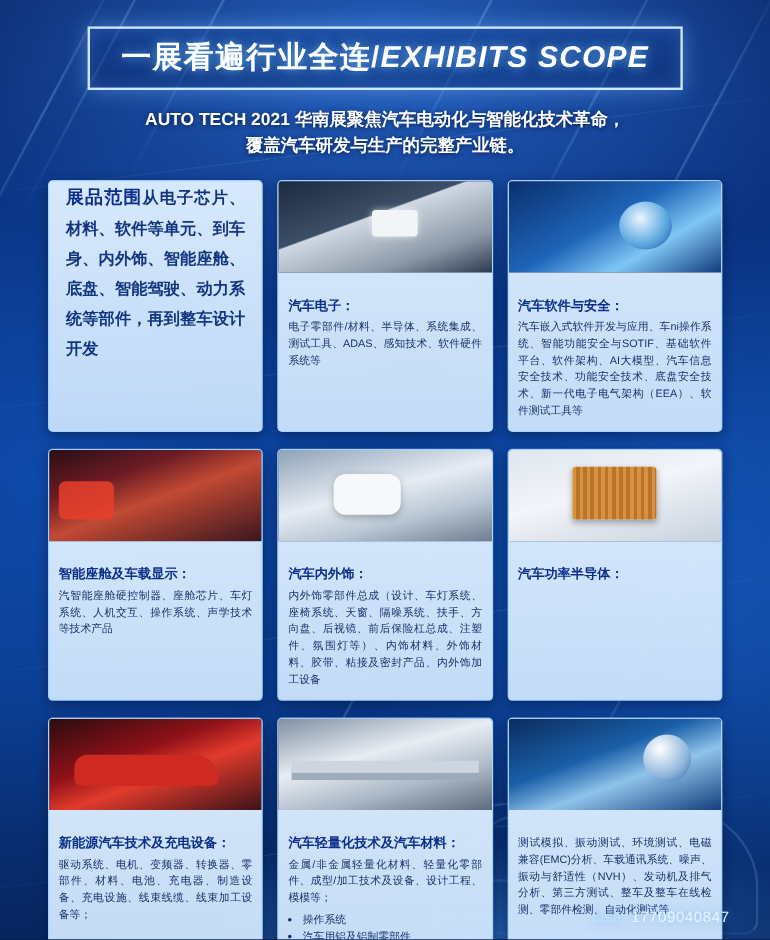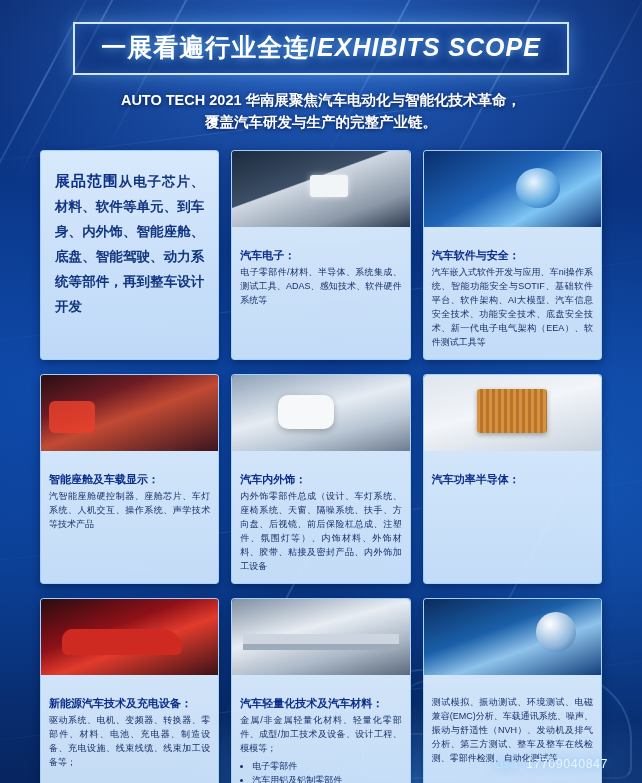--- a/index.html
+++ b/index.html
@@ -122,21 +122,21 @@
     line-height: 1.55;
     color: #17306b;
     text-align: justify;
   }
   .card ul { margin: 3px 0 0 12px; }
   .card li { font-size: 9px; line-height: 1.6; color: #17306b; list-style: disc; }
 
   
   .card-intro {
     background: linear-gradient(180deg, rgba(222,238,255,.97), rgba(200,225,252,.95));
-    padding: 16px 14px;
+    padding: 0 14px;
     display: flex;
     align-items: center;
   }
   .card-intro p {
     font-size: 13.5px;
     line-height: 1.85;
     color: #12357f;
     font-weight: 600;
     text-align: justify;
   }
@@ -272,21 +272,21 @@
     </div>
 
     <div class="card">
       <div class="photo">
           <div class="ov ph-frame"></div>
         </div>
       <div class="body">
         <h3>汽车轻量化技术及汽车材料：</h3>
         <p>金属/非金属轻量化材料、轻量化零部件、成型/加工技术及设备、设计工程、模模等；</p>
         <ul>
-          <li>电子零部件</li>
+          <li>操作系统</li>
           <li>汽车用铝及铝制零部件</li>
         </ul>
       </div>
     </div>
 
     <div class="card">
       <div class="photo">
           <div class="ov ph-test"></div>
         </div>
       <div class="body">

